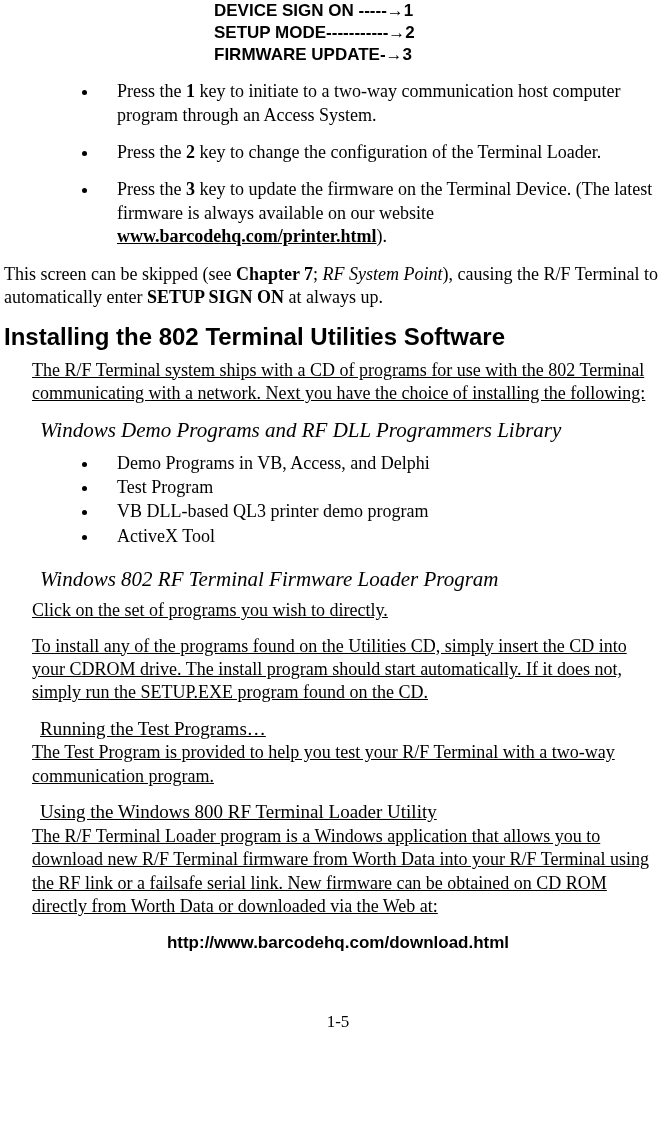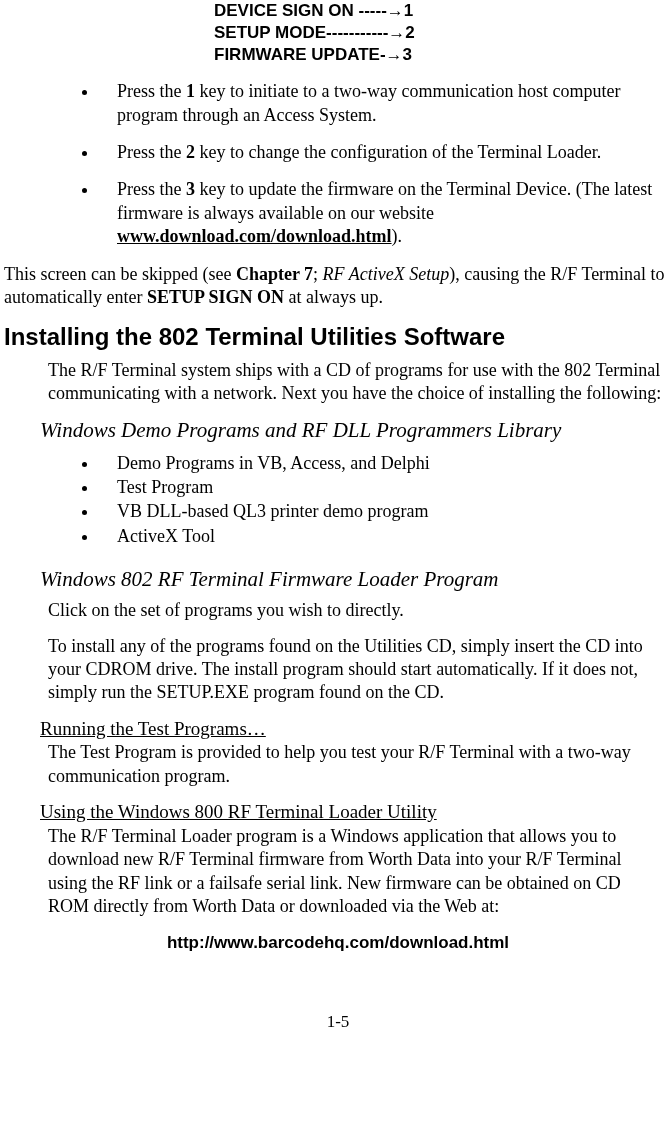--- a/index.html
+++ b/index.html
@@ -36,22 +36,23 @@
   }
   ul.simple-bullets li {
     padding-left: 18px;
     margin-bottom: 0;
     line-height: 1.35;
   }
   .body-para {
     margin: 0 0 12px 0;
   }
   .indent {
-    margin-left: 44px;
+    margin-left: 28px;
     margin-right: 10px;
+    text-decoration: underline;
   }
   h2.section {
     font-family: Arial, Helvetica, sans-serif;
     font-size: 24px;
     font-weight: bold;
     margin: 10px 0 6px 0;
   }
   .subheading {
     font-style: italic;
     font-size: 21px;
@@ -88,26 +89,26 @@
 </div>
 
 <ul class="top-bullets">
   <li>
     <span>Press the </span><span class="bold">1</span><span> key to initiate to a two-way communication host computer program through an Access System.</span>
   </li>
   <li>
     <span>Press the </span><span class="bold">2</span><span> key to change the configuration of the Terminal Loader.</span>
   </li>
   <li>
-    <span>Press the </span><span class="bold">3</span><span> key to update the firmware on the Terminal Device. (The latest firmware is always available on our website </span><span class="bold under">www.download.com/download.html</span><span>).</span>
+    <span>Press the </span><span class="bold">3</span><span> key to update the firmware on the Terminal Device. (The latest firmware is always available on our website </span><span class="bold under">www.barcodehq.com/printer.html</span><span>).</span>
   </li>
 </ul>
 
 <p class="body-para">
-  <span>This screen can be skipped (see </span><span class="bold">Chapter 7</span><span>; </span><span class="ital">RF ActiveX Setup</span><span>), causing the R/F Terminal to automatically enter </span><span class="bold">SETUP SIGN ON</span><span> at always up.</span>
+  <span>This screen can be skipped (see </span><span class="bold">Chapter 7</span><span>; </span><span class="ital">RF System Point</span><span>), causing the R/F Terminal to automatically enter </span><span class="bold">SETUP SIGN ON</span><span> at always up.</span>
 </p>
 
 <h2 class="section">Installing the 802 Terminal Utilities Software</h2>
 
 <p class="body-para indent">The R/F Terminal system ships with a CD of programs for use with the 802 Terminal communicating with a network. Next you have the choice of installing the following:</p>
 
 <div class="subheading">Windows Demo Programs and RF DLL Programmers Library</div>
 
 <ul class="simple-bullets">
   <li>Demo Programs in VB, Access, and Delphi</li>

